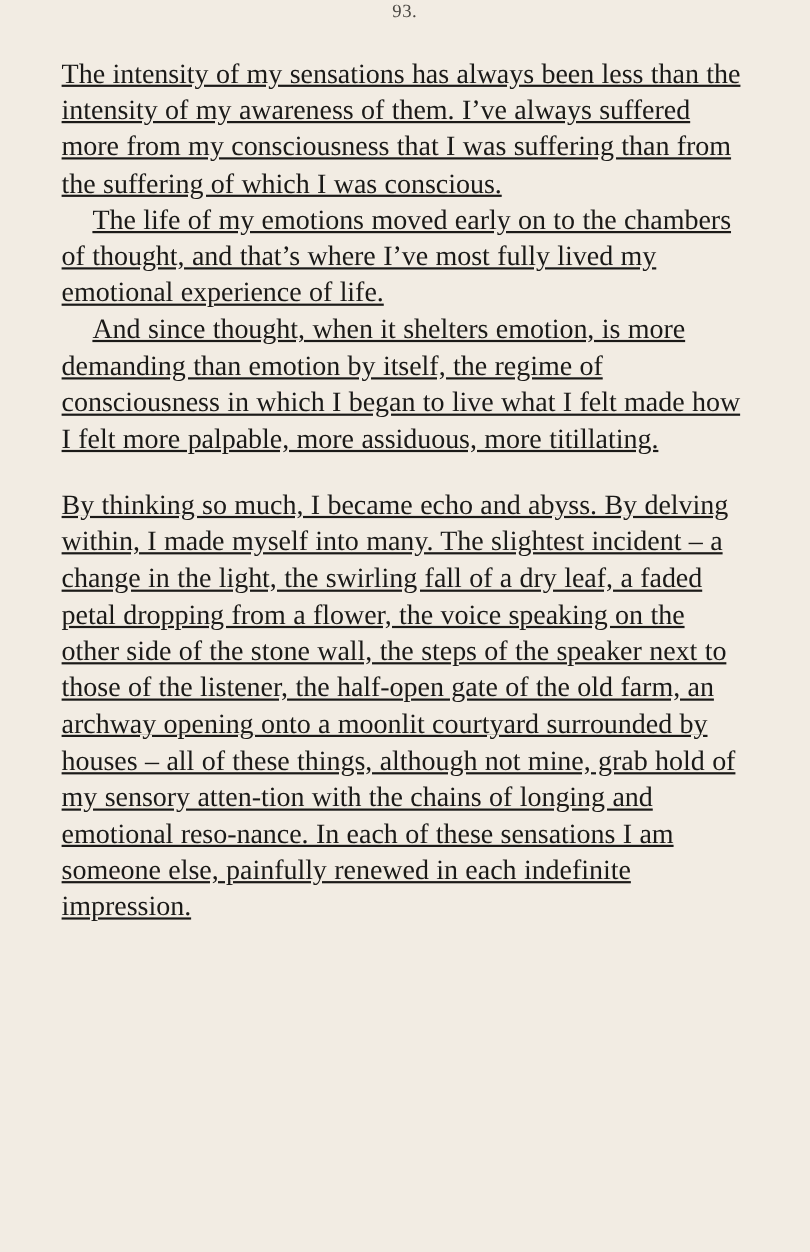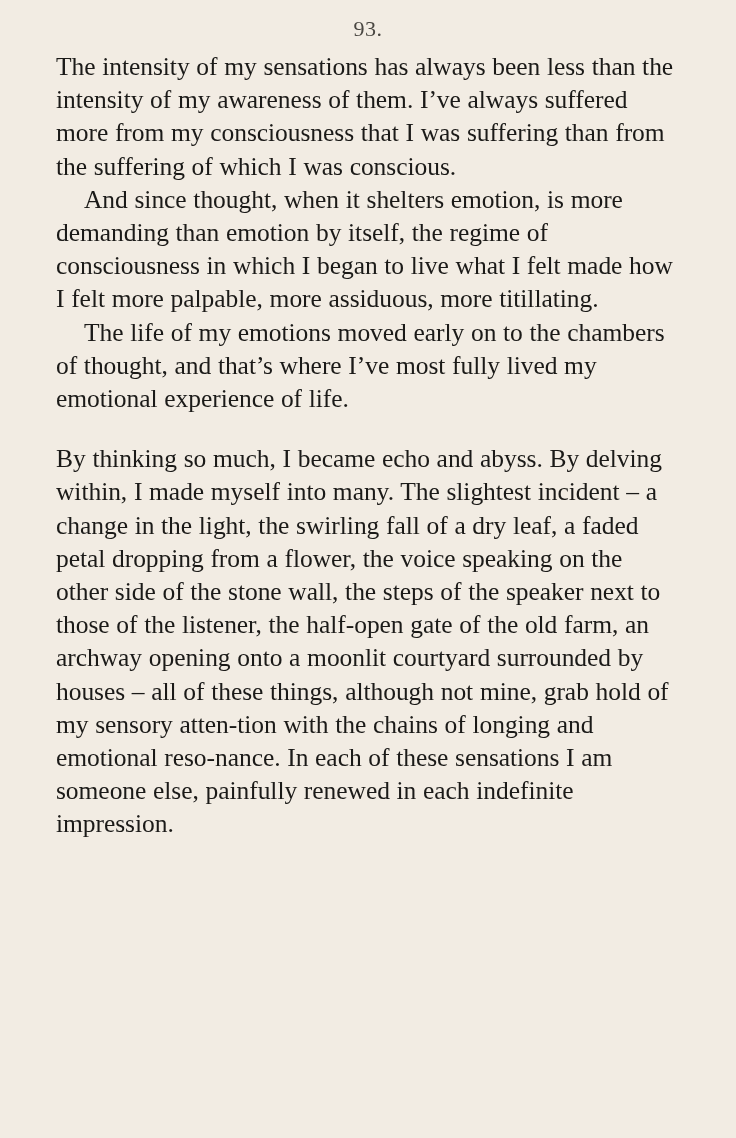--- a/index.html
+++ b/index.html
@@ -17,58 +17,58 @@
   .page {
     position: relative;
     width: 736px;
     height: 1138px;
     box-sizing: border-box;
     padding: 0 56px;
     background: #f2ece3;
   }
   .page-number {
     text-align: center;
-    font-size: 22px;
+    font-size: 17px;
     color: #4a4742;
     letter-spacing: 0.5px;
-    padding-top: 16px;
     height: 34px;
     box-sizing: border-box;
   }
   .body-text {
     margin-top: 16px;
   }
   .para {
     font-size: 25.5px;
     line-height: 33.2px;
     text-align: left;
     margin: 0;
     letter-spacing: -0.05px;
     word-spacing: 0.4px;
+    text-decoration: underline;
   }
   .para.indent {
     text-indent: 28px;
   }
   .block-gap {
     height: 27px;
   }
 </style>
 </head>
 <body>
 
 <div class="page">
 
   <div class="page-number">93.</div>
 
   <div class="body-text">
 
     <div>
       <p class="para">The intensity of my sensations has always been less than the intensity of my awareness of them. I’ve always suffered more from my consciousness that I was suffering than from the suffering of which I was conscious.</p>
+      <p class="para indent">The life of my emotions moved early on to the chambers of thought, and that’s where I’ve most fully lived my emotional experience of life.</p>
       <p class="para indent">And since thought, when it shelters emotion, is more demanding than emotion by itself, the regime of consciousness in which I began to live what I felt made how I felt more palpable, more assiduous, more titillating.</p>
-      <p class="para indent">The life of my emotions moved early on to the chambers of thought, and that’s where I’ve most fully lived my emotional experience of life.</p>
     </div>
 
     <div class="block-gap"></div>
 
     <div>
       <p class="para">By thinking so much, I became echo and abyss. By delving within, I made myself into many. The slightest incident – a change in the light, the swirling fall of a dry leaf, a faded petal dropping from a flower, the voice speaking on the other side of the stone wall, the steps of the speaker next to those of the listener, the half-open gate of the old farm, an archway opening onto a moonlit courtyard surrounded by houses – all of these things, although not mine, grab hold of my sensory atten-tion with the chains of longing and emotional reso-nance. In each of these sensations I am someone else, painfully renewed in each indefinite impression.</p>
     </div>
 
   </div>
 

